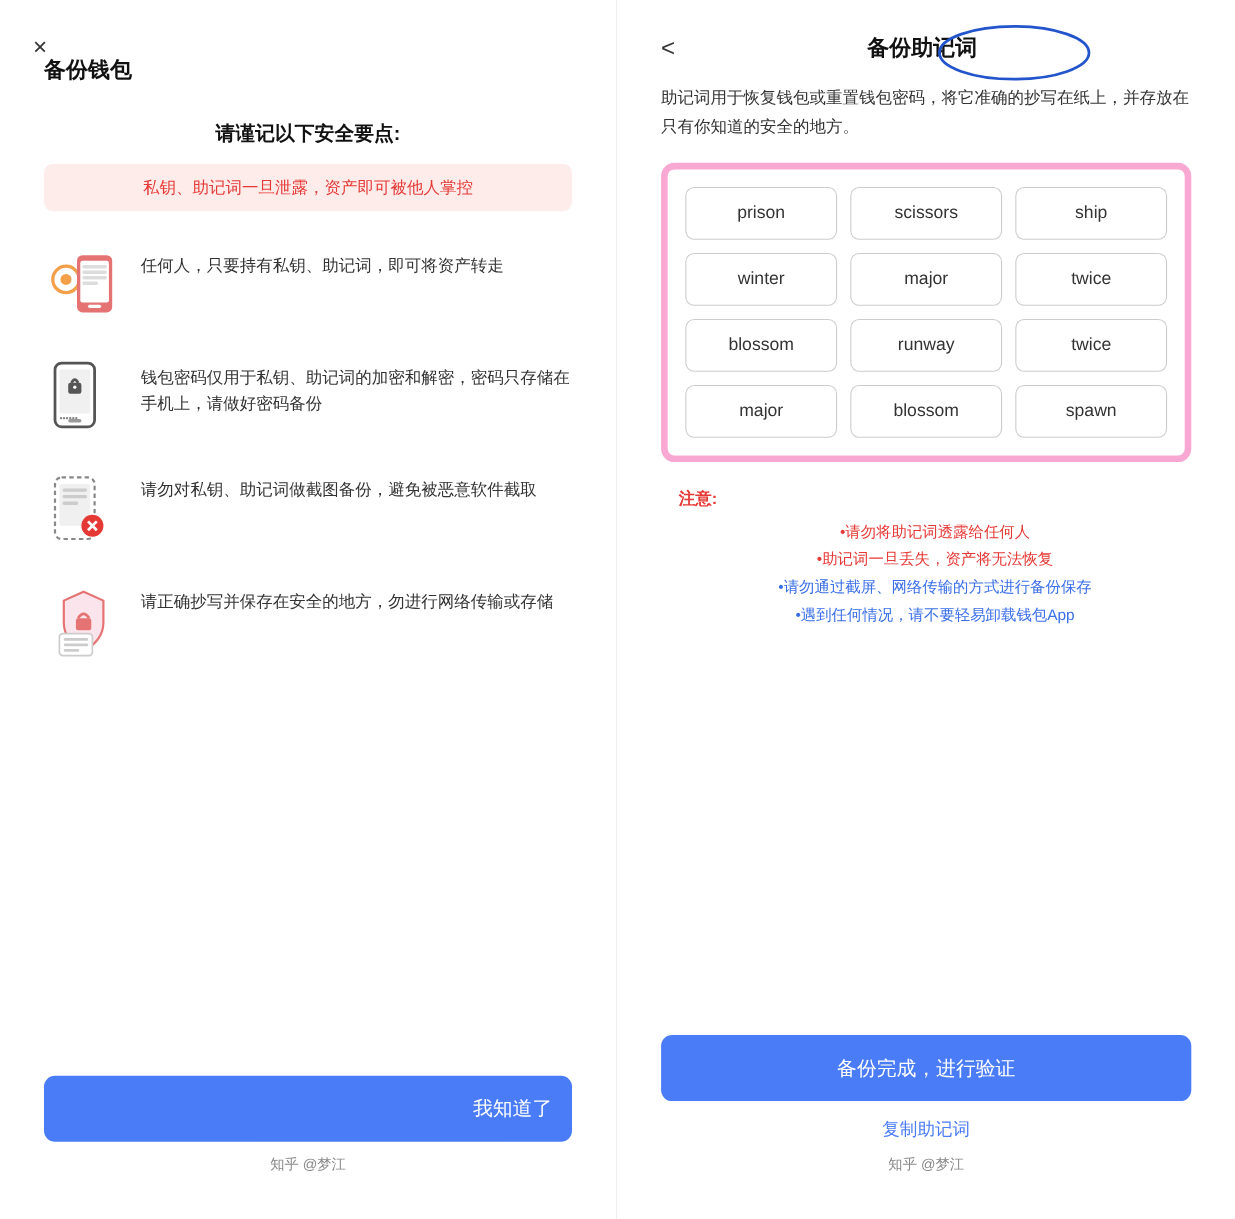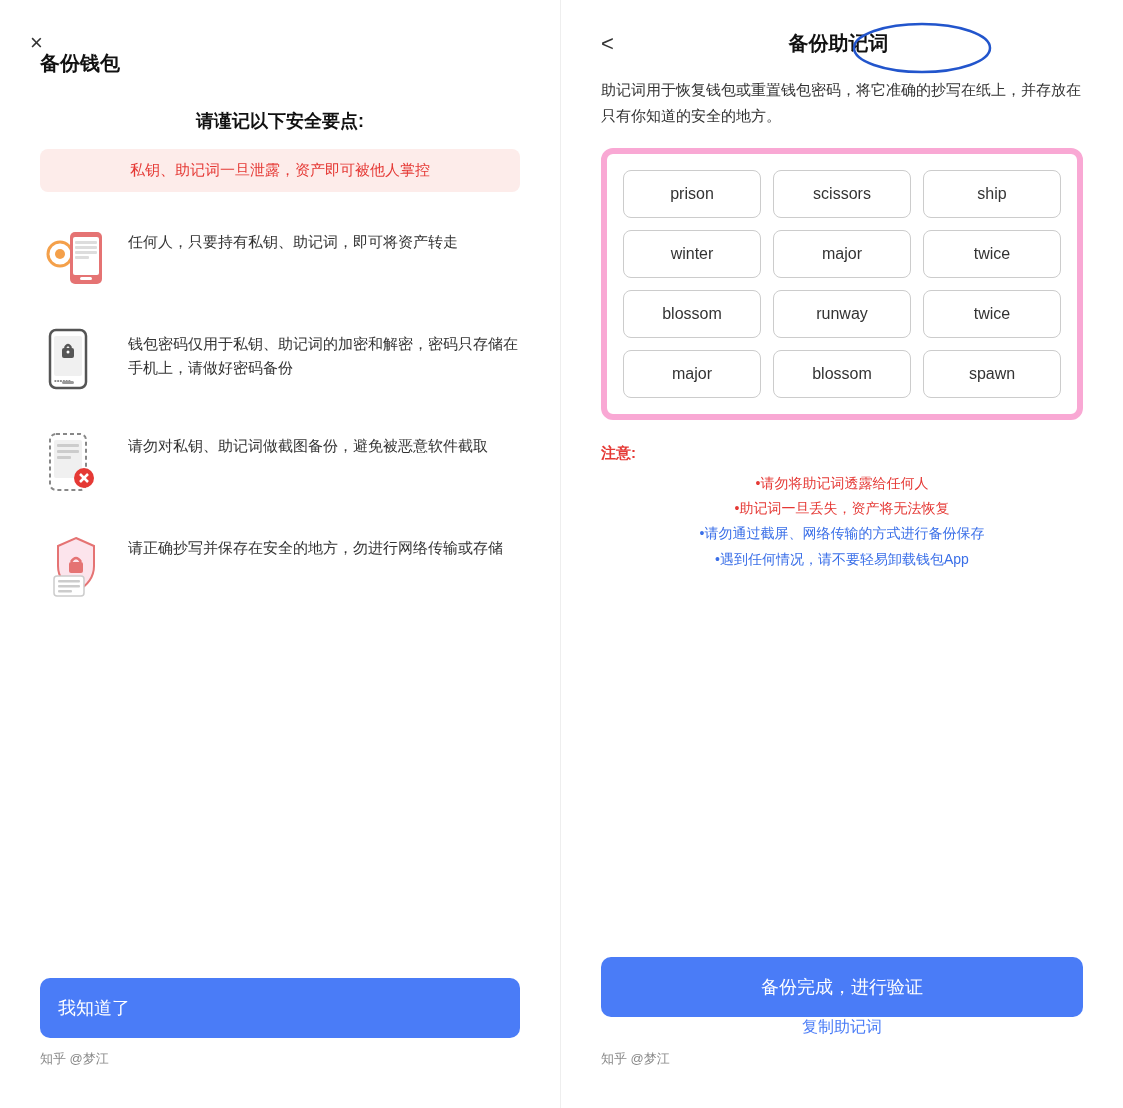--- a/index.html
+++ b/index.html
@@ -90,25 +90,25 @@
 
     .confirm-btn {
       width: 100%;
       padding: 18px;
       background: #4a7cf7;
       color: #fff;
       border: none;
       border-radius: 10px;
       font-size: 18px;
       cursor: pointer;
-      text-align: left;
+      text-align: right;
     }
 
     .watermark {
-      text-align: left;
+      text-align: center;
       color: #888;
       font-size: 13px;
       margin-top: 12px;
     }
 
     
     .right-panel {
       width: 562px;
       padding: 30px 40px 40px 40px;
       display: flex;
@@ -166,20 +166,21 @@
       border-radius: 8px;
       padding: 14px 8px;
       text-align: center;
       font-size: 16px;
       color: #333;
       background: #fff;
     }
 
     .notice-section {
       margin-bottom: 30px;
+      margin-left: 16px;
     }
 
     .notice-title {
       color: #e53935;
       font-size: 15px;
       font-weight: 600;
       margin-bottom: 8px;
     }
 
     .notice-item {
@@ -200,20 +201,21 @@
     .verify-btn {
       width: 100%;
       padding: 18px;
       background: #4a7cf7;
       color: #fff;
       border: none;
       border-radius: 10px;
       font-size: 18px;
       cursor: pointer;
       text-align: center;
+      margin-bottom: 16px;
     }
 
     .copy-link {
       text-align: center;
       color: #4a7cf7;
       font-size: 16px;
       cursor: pointer;
     }
   </style>
 </head>

